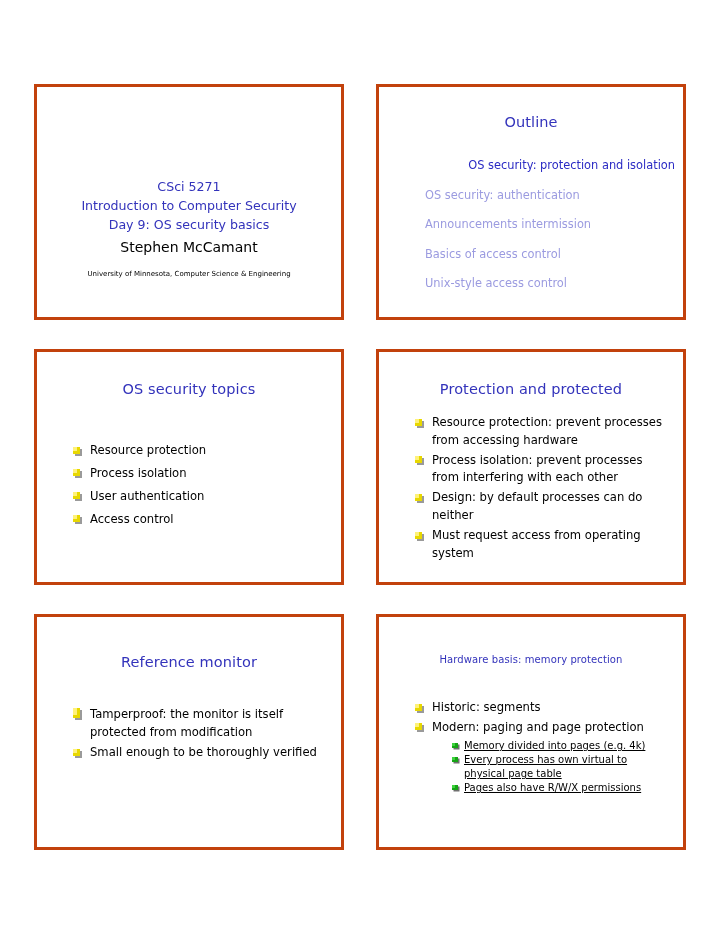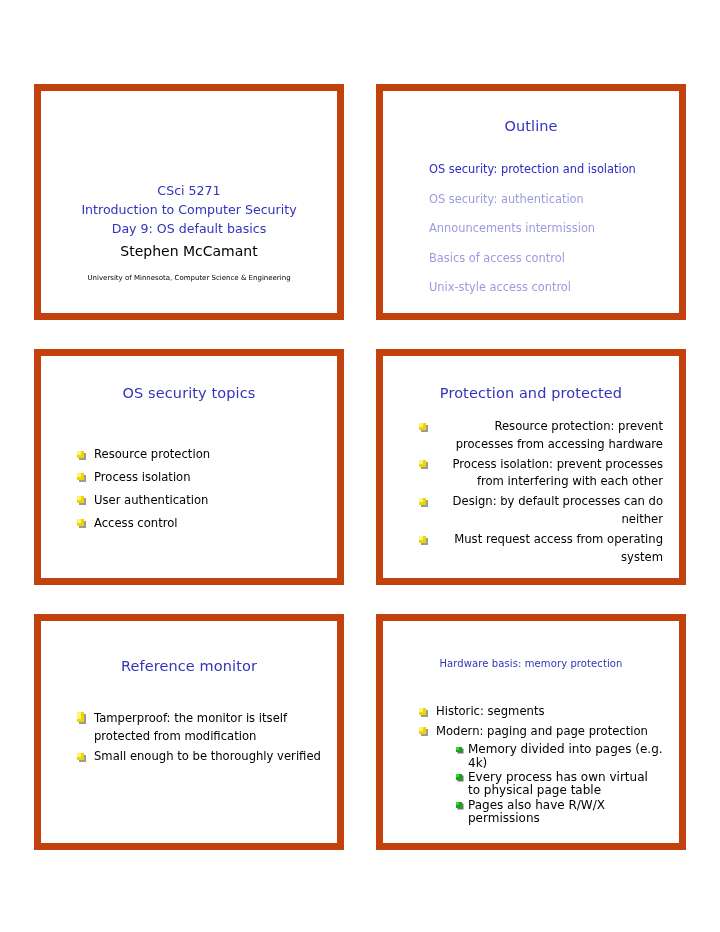--- a/index.html
+++ b/index.html
@@ -32,21 +32,21 @@
     column-gap: 32px;
     row-gap: 31px;
   }
 
   .slide {
     position: relative;
     box-sizing: border-box;
     width: 310px;
     height: 236px;
     background: #ffffff;
-    border: 7px solid #c2410c;
+    border: 3px solid #c2410c;
     overflow: hidden;
   }
 
   
   .slide-title {
     position: absolute;
     left: 0;
     right: 0;
     text-align: center;
     color: #3333bb;
@@ -92,31 +92,31 @@
     position: absolute;
     left: 46px;
     top: 64px;
     right: 8px;
   }
   .outline-item {
     font-size: 11.4px;
     line-height: 29.6px;
     white-space: nowrap;
   }
-  .outline-item.active   { color: #2b2bc4; }
+  .outline-item.active   { color: #2b2bc4; text-align: right; }
   .outline-item.inactive { color: #9b9be0; }
 
   
   .bullets {
     position: absolute;
     left: 36px;
     right: 16px;
   }
   .bullets.b-topics   { top: 90px; }
-  .bullets.b-protect  { top: 62px; text-align: right; }
+  .bullets.b-protect  { top: 62px; }
   .bullets.b-refmon   { top: 86px; }
   .bullets.b-hw       { top: 82px; }
 
   .bullet-row {
     position: relative;
     display: block;
     padding-left: 17px;
     color: #000000;
     font-size: 11.6px;
     line-height: 17.6px;
@@ -146,23 +146,24 @@
 
   
   .subbullets {
     margin-top: 3px;
     margin-left: 20px;
   }
   .sub-row {
     position: relative;
     padding-left: 12px;
     color: #000000;
-    font-size: 12px;
+    font-size: 10px;
     line-height: 13.6px;
     margin-bottom: 0.5px;
+    text-decoration: underline;
   }
   .sub-marker {
     position: absolute;
     left: 0;
     top: 3.6px;
     width: 5.5px;
     height: 5.5px;
     background: #15a515;
     box-shadow: 1.5px 1.5px 0 0 #6f6f6f;
   }
@@ -177,21 +178,21 @@
 </head>
 <body>
 
 <div class="page">
   <div class="handout-grid">
 
     <div class="slide">
       <div class="titleblock">
         <div class="course">CSci 5271</div>
         <div class="course2">Introduction to Computer Security</div>
-        <div class="course3">Day 9: OS default basics</div>
+        <div class="course3">Day 9: OS security basics</div>
         <div class="author">Stephen McCamant</div>
         <div class="affil">University of Minnesota, Computer Science &amp; Engineering</div>
       </div>
     </div>
 
     <div class="slide">
       <div class="slide-title t-outline">Outline</div>
       <div class="outline-list">
         <div class="outline-item active">OS security: protection and isolation</div>
         <div class="outline-item inactive">OS security: authentication</div>

